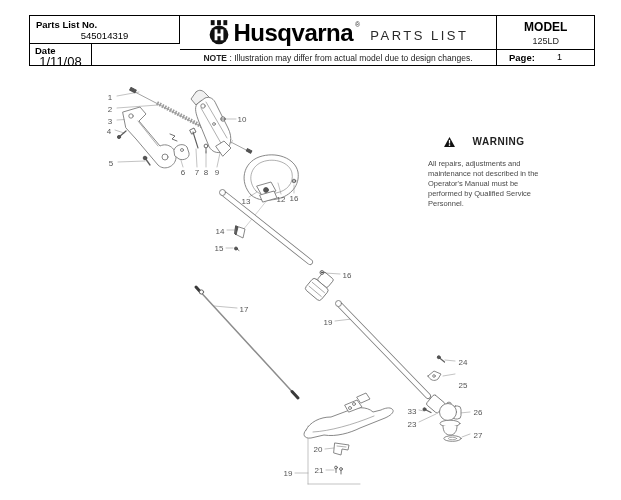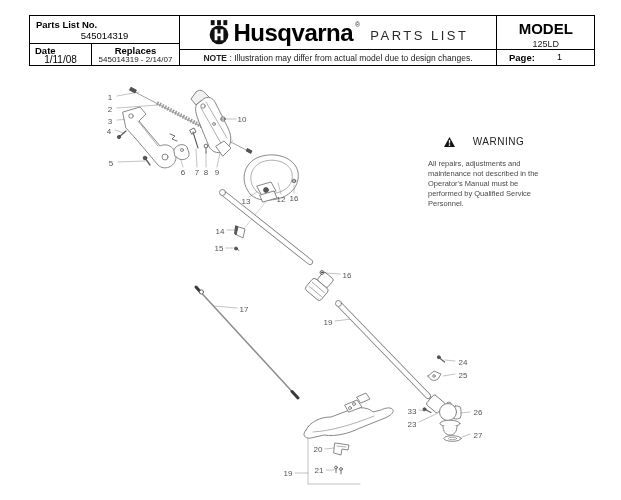--- a/index.html
+++ b/index.html
@@ -15,36 +15,36 @@
   .c-repl{left:62px;top:28px;width:88px;height:21.5px;border-right:1.5px solid #000;}
   .c-brand{left:150px;top:0;width:316px;height:34px;border-bottom:1.5px solid #000;display:flex;align-items:center;justify-content:center;}
   .c-note{left:150px;top:34px;width:316px;height:15.5px;display:flex;align-items:center;justify-content:center;}
   .c-model{left:466px;top:0;width:98.5px;height:34px;border-left:1.5px solid #000;border-bottom:1.5px solid #000;text-align:center;}
   .c-page{left:466px;top:34px;width:98.5px;height:15.5px;border-left:1.5px solid #000;}
   .lbl{font-weight:bold;font-size:9.5px;}
   .val{font-size:9.5px;}
   .c-pln .lbl{position:absolute;left:6px;top:3px;}
   .c-pln .val{position:absolute;left:0;right:0;top:14px;text-align:center;}
   .c-date .lbl{position:absolute;left:5px;top:1px;}
-  .c-date .val{position:absolute;left:0;right:0;top:10px;text-align:center;font-size:10px;}
+  .c-date .val{position:absolute;left:0;right:0;top:10px;text-align:center;font-size:13px;}
   .c-repl .lbl{position:absolute;left:0;right:0;top:1px;text-align:center;}
   .c-repl .val{position:absolute;left:0;right:0;top:11px;text-align:center;font-size:8px;color:#222;}
   .brandline{display:flex;align-items:center;}
   .brand-name{font-weight:bold;font-size:24px;letter-spacing:-0.5px;margin-left:4px;}
   .brand-reg{font-size:7px;vertical-align:top;position:relative;top:-8px;left:2px;color:#333;}
   .doc-title{font-size:13px;letter-spacing:2.5px;color:#2a2a2a;margin-left:12px;position:relative;top:3px;}
   .note-line{font-size:8.5px;color:#222;white-space:pre;}
   .note-line .nb{font-weight:bold;}
-  .c-model .lbl{display:block;margin-top:4px;font-size:15px;}
+  .c-model .lbl{display:block;margin-top:4px;font-size:12px;}
   .c-model .val{display:block;margin-top:2px;font-size:9px;color:#222;}
   .c-page .lbl{position:absolute;left:12px;top:2px;font-size:9.5px;}
   .c-page .val{position:absolute;left:60px;top:2px;font-size:9px;}
   
   .warn{position:absolute;left:428px;top:136px;width:112px;}
-  .warn-title{display:flex;align-items:center;justify-content:center;gap:18px;font-weight:normal;font-size:10px;color:#222;letter-spacing:0.5px;}
+  .warn-title{display:flex;align-items:center;justify-content:center;gap:18px;font-weight:bold;font-size:10px;color:#222;letter-spacing:0.5px;}
   .warn-body{margin-top:12px;font-size:7.5px;line-height:10px;color:#4a4a4a;}
   
   .drawing{position:absolute;left:0;top:0;}
   #drawing line,#drawing path,#drawing circle,#drawing ellipse,#drawing rect{stroke:#7a7a7a;fill:none;stroke-width:0.9;stroke-linejoin:round;stroke-linecap:round;}
   #drawing .fw{fill:#ffffff;}
   #drawing .fg{fill:#f1f1f1;}
   #drawing .dk{stroke:#4d4d4d;fill:#555;}
   #drawing .scr{stroke:#5e5e5e;}
   #drawing .thin{stroke-width:0.6;}
   #drawing .leader{stroke:#9a9a9a;stroke-width:0.6;}
@@ -61,24 +61,20 @@
     <div class="cell c-pln">
       <span class="lbl">Parts List No.</span>
       <span class="val">545014319</span>
     </div>
 
     <div class="cell c-date">
       <span class="lbl">Date</span>
       <span class="val">1/11/08</span>
     </div>
 
-    <div class="cell c-repl">
-      <span class="lbl">Replaces</span>
-      <span class="val">545014319 - 2/14/07</span>
-    </div>
 
     <div class="cell c-note">
       <span class="note-line"><span class="nb">NOTE</span><span> : Illustration may differ from actual model due to design changes.</span></span>
     </div>
 
     <div class="cell c-brand">
       <span class="brandline">
         <svg width="22" height="25" viewBox="0 0 24 27">
           <rect x="3" y="0" width="4.2" height="5.5" fill="#111"></rect>
           <rect x="9.9" y="0" width="4.2" height="5.5" fill="#111"></rect>
@@ -319,18 +315,18 @@
       <span class="callout" style="left: 219px; top: 248px;">15</span>
       <span class="callout" style="left: 347px; top: 275px;">16</span>
       <span class="callout" style="left: 244px; top: 309px;">17</span>
       <span class="callout" style="left: 328px; top: 322px;">19</span>
       <span class="callout" style="left: 288px; top: 473px;">19</span>
       <span class="callout" style="left: 318px; top: 449px;">20</span>
       <span class="callout" style="left: 319px; top: 470px;">21</span>
       <span class="callout" style="left: 412px; top: 411px;">33</span>
       <span class="callout" style="left: 412px; top: 424px;">23</span>
       <span class="callout" style="left: 463px; top: 362px;">24</span>
-      <span class="callout" style="left: 463px; top: 375px;">25</span>
+      <span class="callout" style="left: 463px; top: 385px;">25</span>
       <span class="callout" style="left: 478px; top: 412px;">26</span>
       <span class="callout" style="left: 478px; top: 435px;">27</span>
     </div>
 
 </div>
 
 </body></html>

